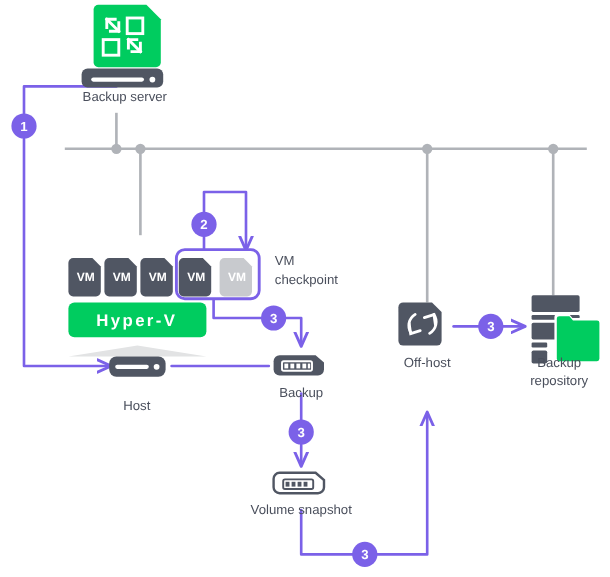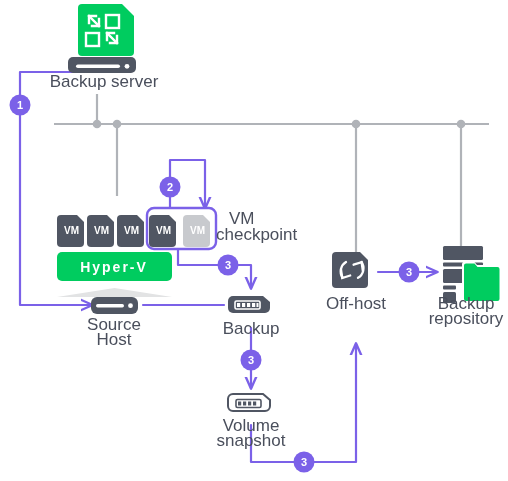--- a/index.html
+++ b/index.html
@@ -1,19 +1,19 @@
 <!DOCTYPE html>
 <html><head>
 <meta charset="utf-8">
 <style>
   html,body{margin:0;padding:0;background:#ffffff;}
   body{width:508px;height:481px;font-family:"Liberation Sans",sans-serif;overflow:hidden;}
   #stage{position:relative;width:508px;height:481px;background:#fff;}
   #stage svg{position:absolute;left:0;top:0;width:508px;height:481px;}
-  .lbl{position:absolute;color:#4a4f5c;font-size:17px;line-height:15px;text-align:center;font-family:"Liberation Sans",sans-serif;}
+  .lbl{position:absolute;color:#4a4f5c;font-size:11px;line-height:15px;text-align:center;font-family:"Liberation Sans",sans-serif;}
   .lbl-left{text-align:left;}
   .badge-num{fill:#ffffff;font-size:11px;font-weight:bold;font-family:"Liberation Sans",sans-serif;}
   .hv-text{fill:#ffffff;font-size:14px;font-weight:bold;letter-spacing:2px;font-family:"Liberation Sans",sans-serif;}
   .vm-text{fill:#ffffff;font-size:10px;font-weight:bold;font-family:"Liberation Sans",sans-serif;}
   .vm-text-ghost{fill:#ffffff;font-size:10px;font-weight:bold;font-family:"Liberation Sans",sans-serif;}
 </style>
 </head>
 <body>
 
 <div id="stage">
@@ -196,25 +196,24 @@
       <text class="badge-num" x="304" y="466" text-anchor="middle">3</text>
     </g>
     <g>
       <circle cx="409" cy="272" r="10.5" fill="#7b61e8"></circle>
       <text class="badge-num" x="409" y="276" text-anchor="middle">3</text>
     </g>
   </svg>
 
   <div class="lbl" style="left:38px;top:74px;width:132px;">Backup server</div>
 
-  <div class="lbl" style="left:64px;top:317px;width:100px;">Source</div>
   <div class="lbl" style="left:64px;top:332px;width:100px;">Host</div>
 
   <div class="lbl lbl-left" style="left:229px;top:211px;width:90px;">VM</div>
-  <div class="lbl lbl-left" style="left:216px;top:227px;width:90px;">checkpoint</div>
+  <div class="lbl lbl-left" style="left:229px;top:227px;width:90px;">checkpoint</div>
 
   <div class="lbl" style="left:211px;top:321px;width:80px;">Backup</div>
 
   <div class="lbl" style="left:191px;top:418px;width:120px;">Volume snapshot</div>
 
   <div class="lbl" style="left:306px;top:296px;width:100px;">Off-host</div>
 
   <div class="lbl" style="left:421px;top:296px;width:90px;">Backup</div>
   <div class="lbl" style="left:421px;top:311px;width:90px;">repository</div>
 

